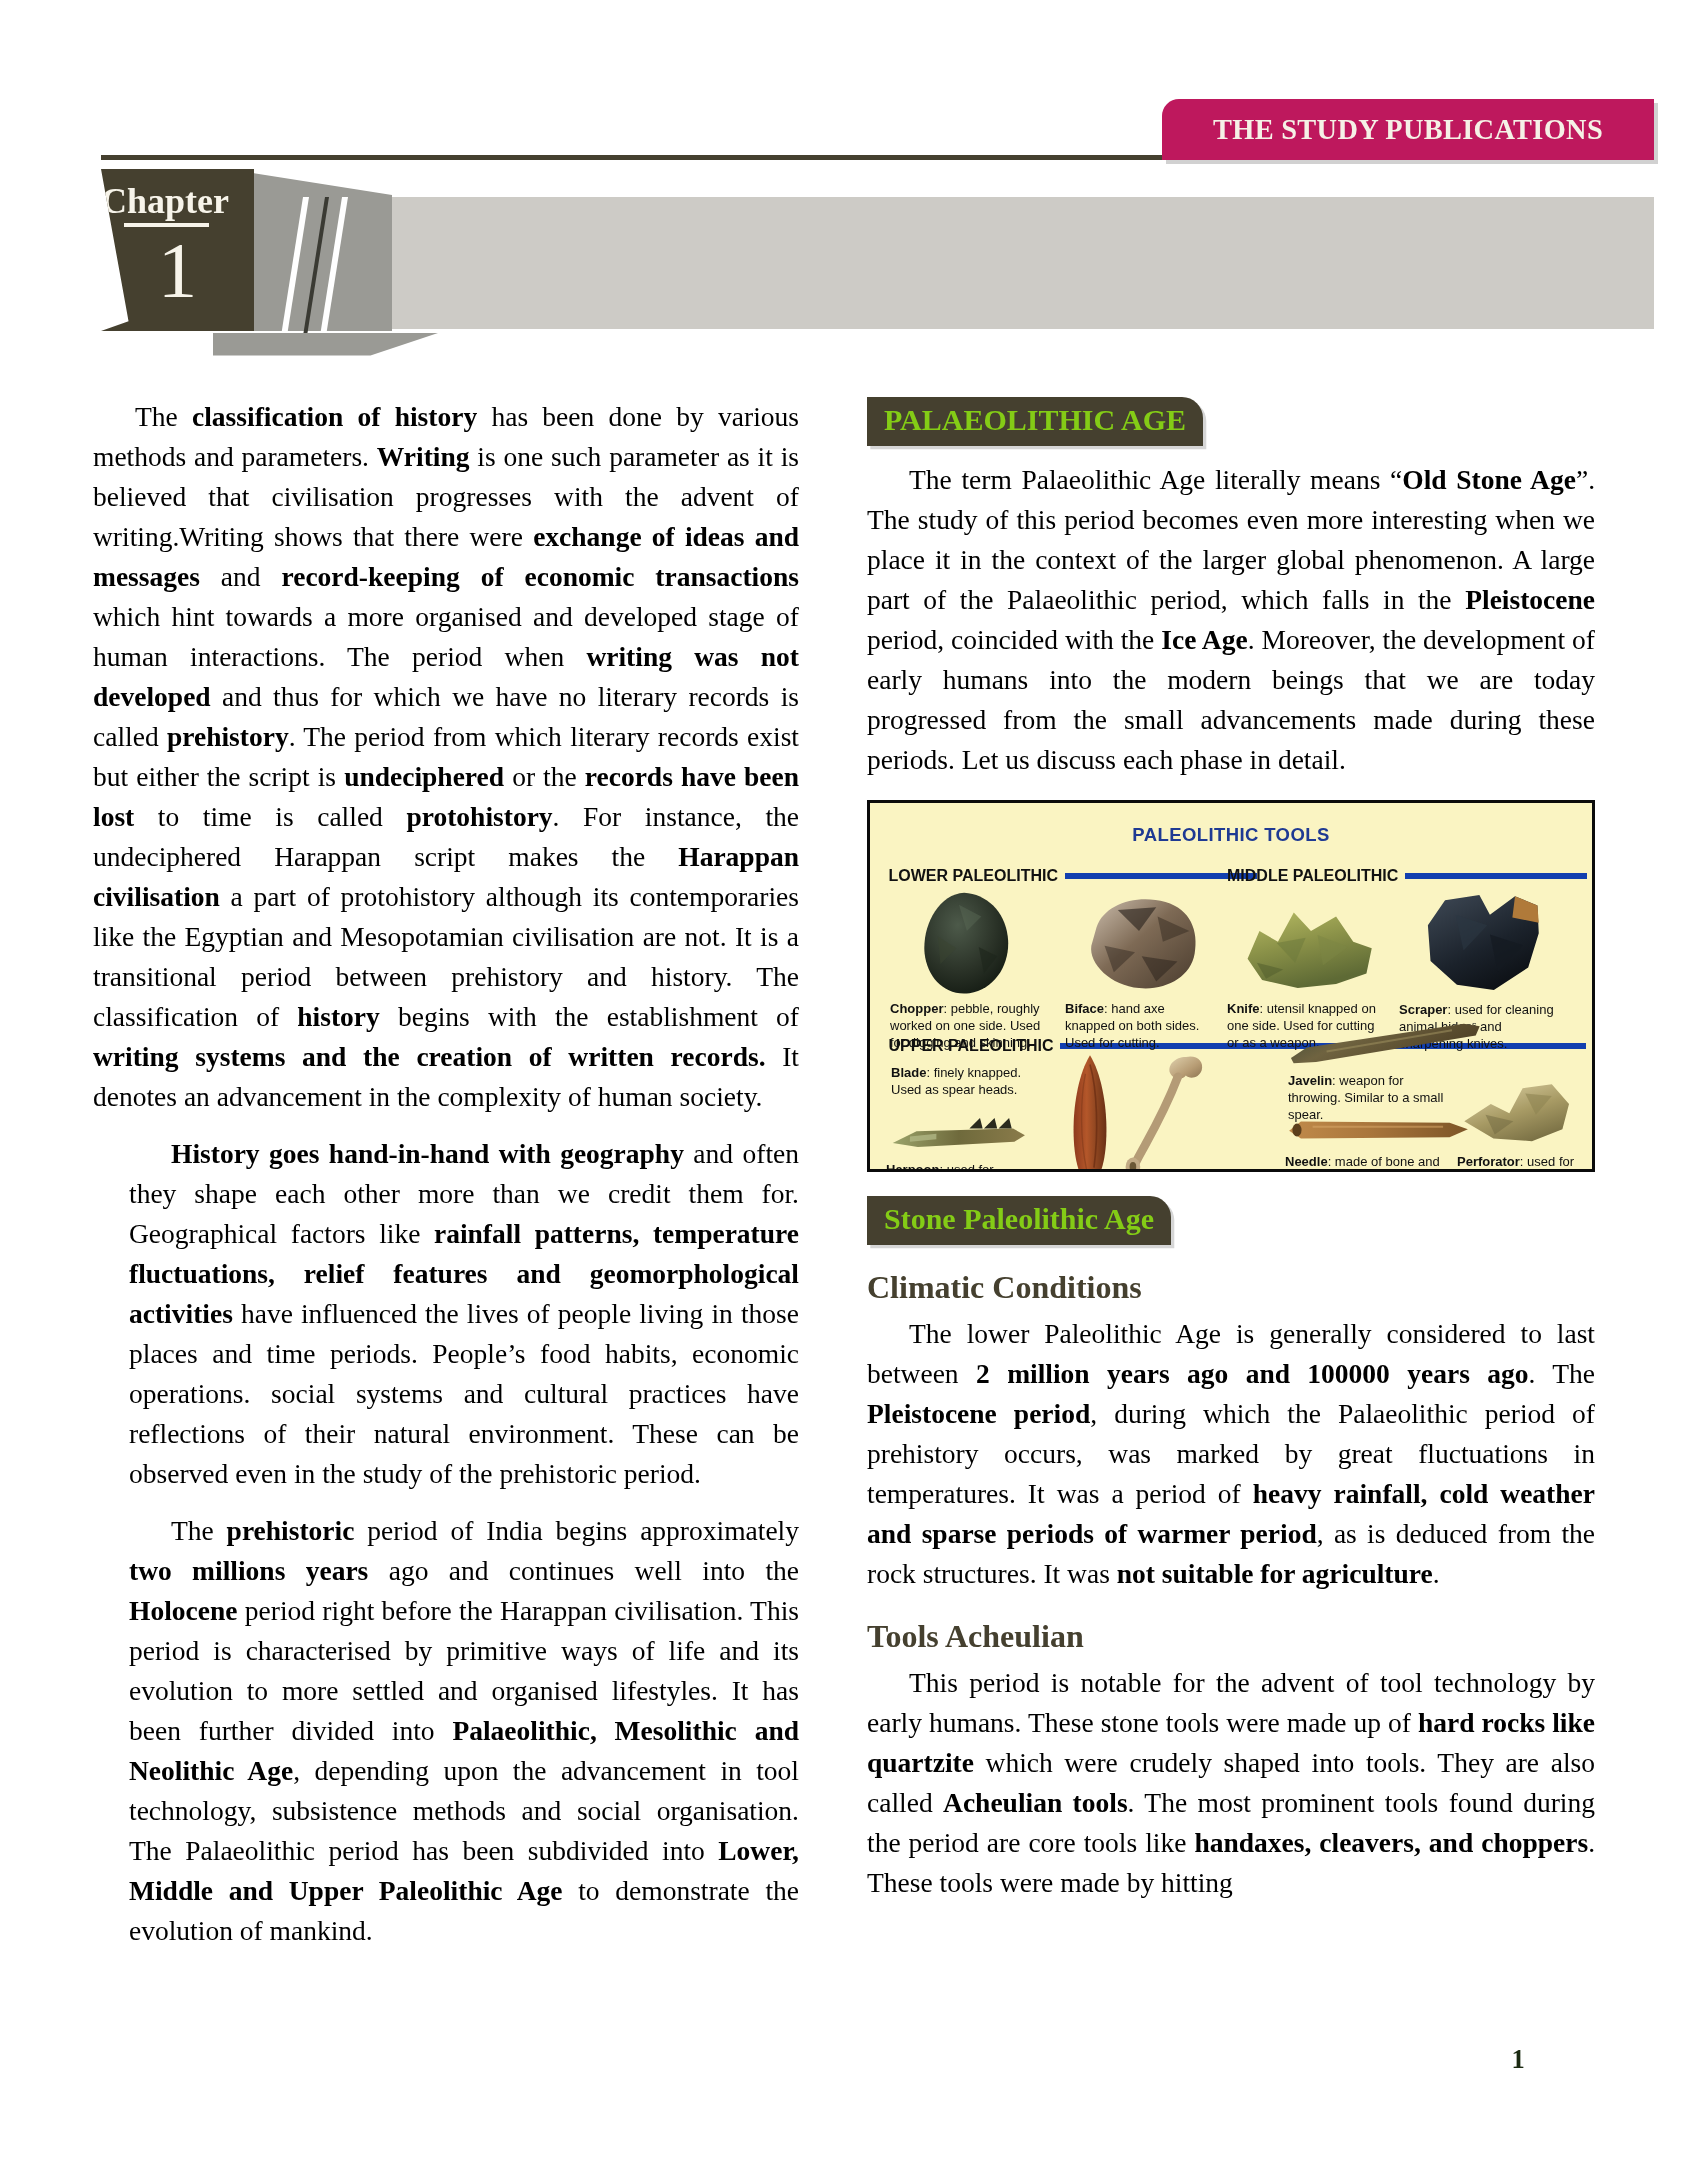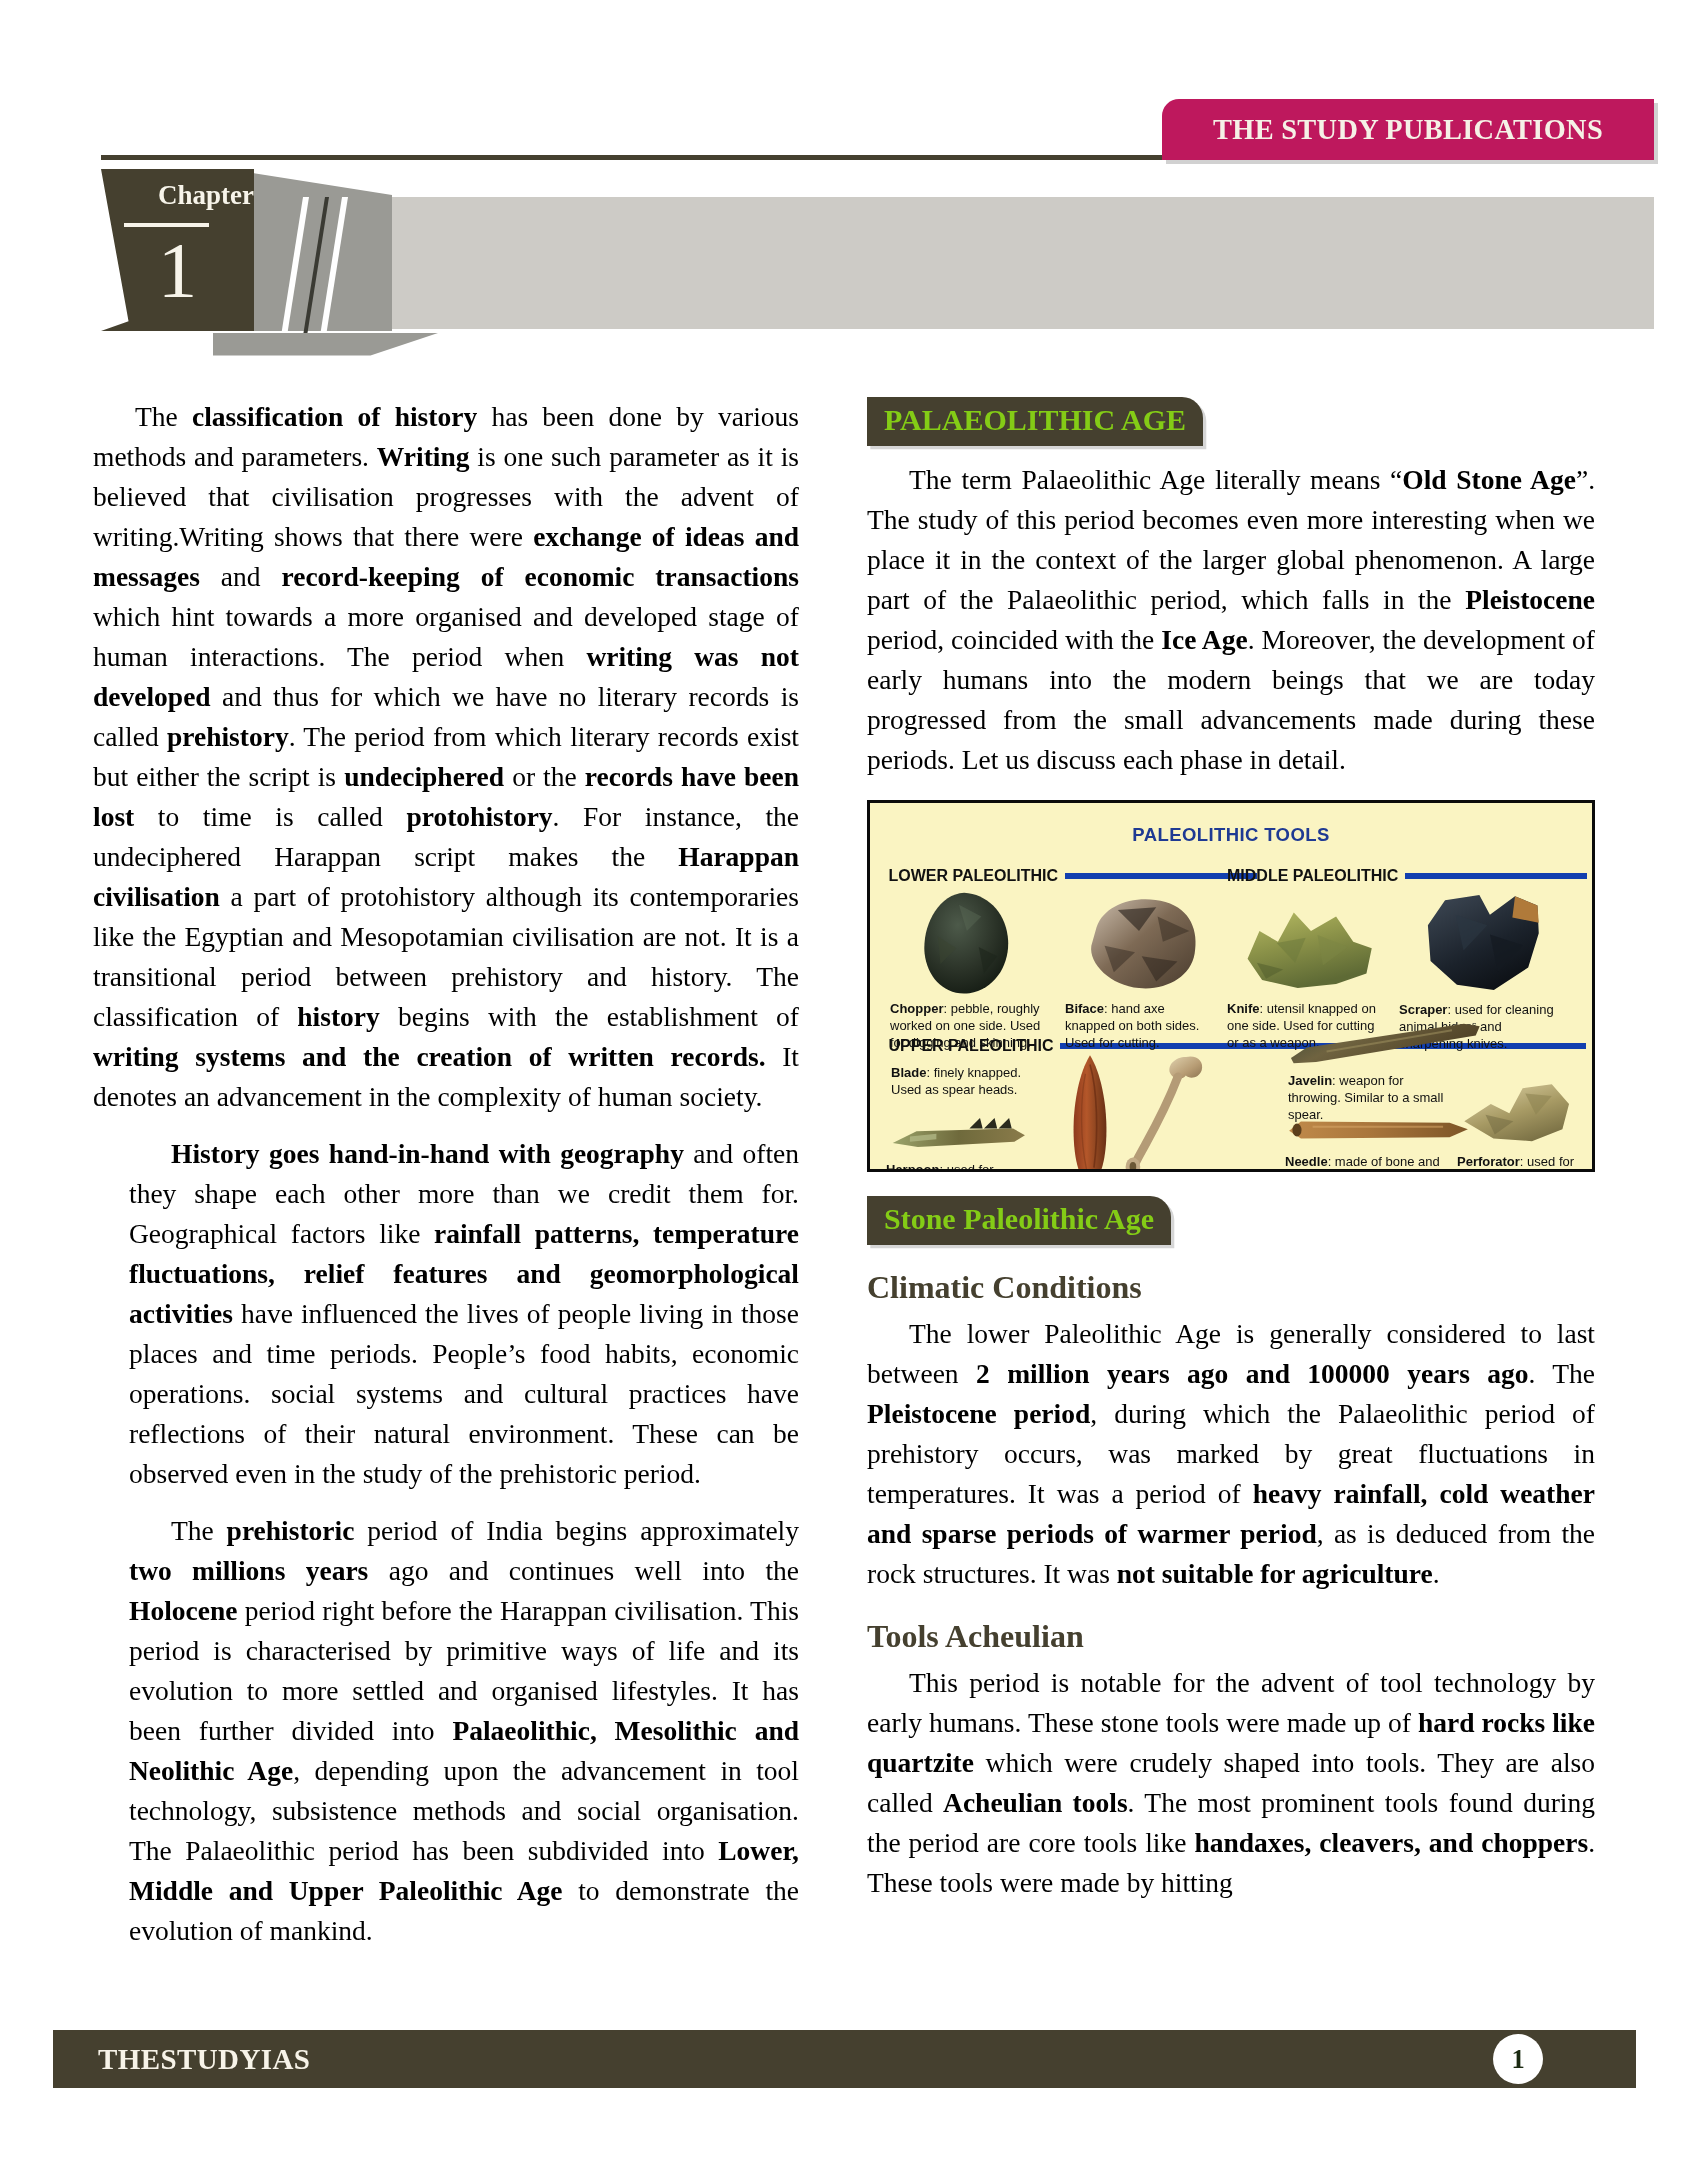--- a/index.html
+++ b/index.html
@@ -47,22 +47,22 @@
   }
   .stripe.s1 { left:191px; }
   .stripe.s2 { left:213px; background:#3a3a33; width:4px;}
   .stripe.s3 { left:230px; }
   .chapter-box {
     position:absolute; left:0px; top:0px; width:153px; height:162px;
     background:#45402F;
     clip-path: polygon(0 0, 100% 0, 100% 100%, 0 100%, 18% 94%);
   }
   .chapter-box .ch-word {
-    position:absolute; top:10.6px; left:0; width:100%; text-align:right;
-    color:#F7F4EA; font-size:27px; font-weight:bold;
+    position:absolute; top:10.6px; left:0; width:100%; text-align:left;
+    color:#F7F4EA; font-size:36px; font-weight:bold;
   }
   .chapter-box .ch-rule {
     position:absolute; top:54px; left:22.5px; width:85px; height:4px; background:#F7F4EA;
   }
   .chapter-box .ch-num {
     position:absolute; top:52px; left:0; width:100%; text-align:center;
     color:#F7F4EA; font-size:79px; line-height:1.25; font-weight:normal;
   }
   .chapter-shadow {
     position:absolute; left:112px; top:164px; width:225px; height:22.5px;
@@ -420,19 +420,16 @@
 
       <div class="subhead">Climatic Conditions</div>
       <p class="body"><span>The lower Paleolithic Age is generally considered to last between </span><b>2 million years ago and 100000 years ago</b><span>. The </span><b>Pleistocene period</b><span>, during which the Palaeolithic period of prehistory occurs, was marked by great fluctuations in temperatures. It was a period of </span><b>heavy rainfall, cold weather and sparse periods of warmer period</b><span>, as is deduced from the rock structures. It was </span><b>not suitable for agriculture</b><span>.</span></p>
 
       <div class="subhead">Tools Acheulian</div>
       <p class="body"><span>This period is notable for the advent of tool technology by early humans. These stone tools were made up of </span><b>hard rocks like quartzite</b><span> which were crudely shaped into tools. They are also called </span><b>Acheulian tools</b><span>. The most prominent tools found during the period are core tools like </span><b>handaxes, cleavers, and choppers</b><span>. These tools were made by hitting</span></p>
 
     </div>
   </div>
 
-  <div class="footer-bar">
-    <span class="brand">THESTUDYIAS</span>
-  </div>
   <div class="pagecircle">1</div>
 
 </div>
 
 
 </body></html>

